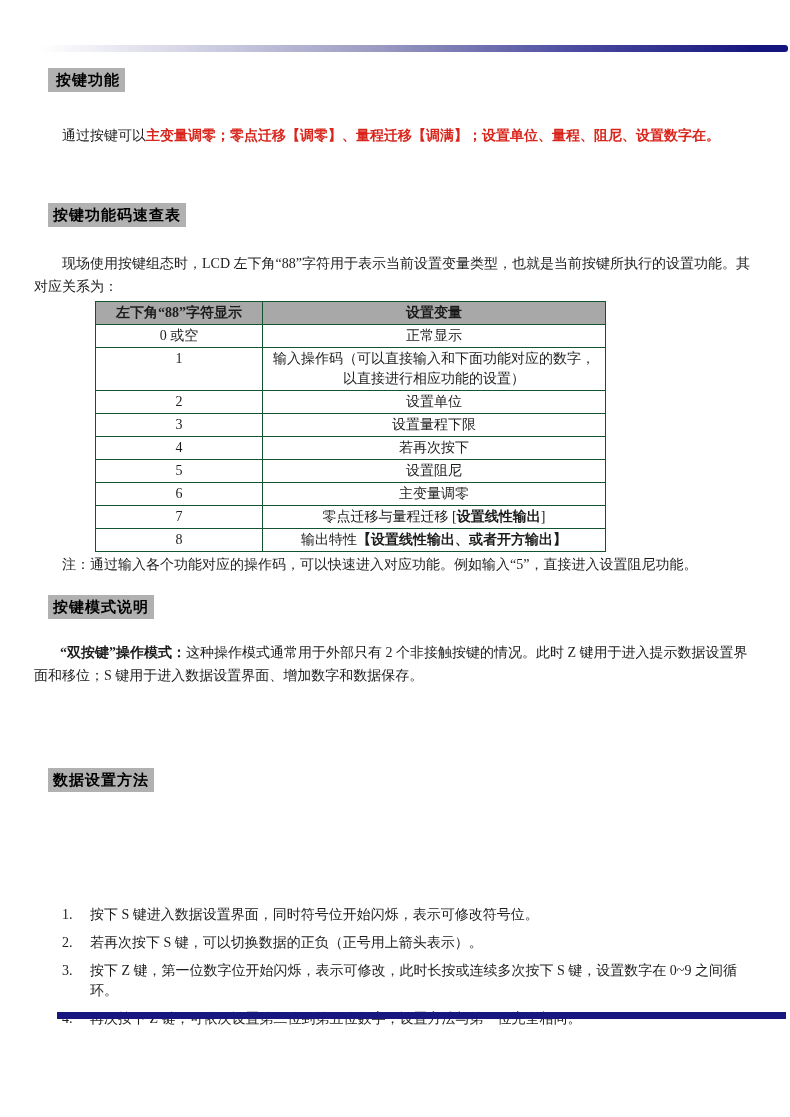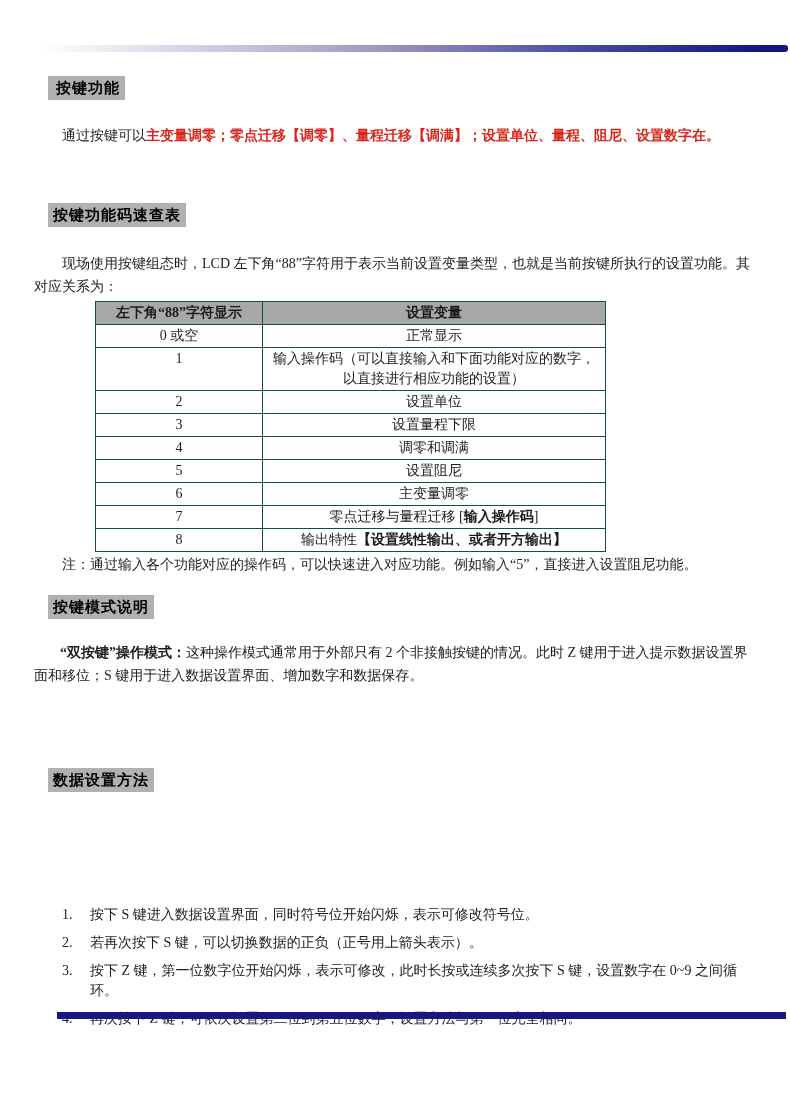--- a/index.html
+++ b/index.html
@@ -37,21 +37,21 @@
   .step { display:flex; margin-bottom:8px; line-height:20px; }
   .step .num { width:28px; flex:0 0 28px; }
 </style>
 </head>
 <body>
 
 <div class="page">
 
   <div class="bar-top"></div>
 
-  <div class="sec-heading" style="top:76px;padding-left:8px;">按键功能</div>
+  <div class="sec-heading" style="top:68px;padding-left:8px;">按键功能</div>
 
   <div class="para indent" style="top:124px;">
     <span>通过按键可以</span><span class="red">主变量调零；零点迁移【调零】、量程迁移【调满】；设置单位、量程、阻尼、设置数字在。</span>
   </div>
 
   <div class="sec-heading" style="top:203px;">按键功能码速查表</div>
 
   <div class="para indent" style="top:252px;">现场使用按键组态时，LCD 左下角“88”字符用于表示当前设置变量类型，也就是当前按键所执行的设置功能。其对应关系为：</div>
 
   <table class="lookup">
@@ -75,33 +75,33 @@
     <tr>
       <td>2</td>
       <td><span>设置单位</span><span class="bold"></span><span></span></td>
     </tr>
     <tr>
       <td>3</td>
       <td><span>设置量程下限</span><span class="bold"></span><span></span></td>
     </tr>
     <tr>
       <td>4</td>
-      <td><span>调零和调满</span><span class="bold"></span><span></span></td>
+      <td><span>若再次按下</span><span class="bold"></span><span></span></td>
     </tr>
     <tr>
       <td>5</td>
       <td><span>设置阻尼</span><span class="bold"></span><span></span></td>
     </tr>
     <tr>
       <td>6</td>
       <td><span>主变量调零</span><span class="bold"></span><span></span></td>
     </tr>
     <tr>
       <td>7</td>
-      <td><span>零点迁移与量程迁移 [</span><span class="bold">输入操作码</span><span>]</span></td>
+      <td><span>零点迁移与量程迁移 [</span><span class="bold">设置线性输出</span><span>]</span></td>
     </tr>
     <tr>
       <td>8</td>
       <td><span>输出特性</span><span class="bold">【设置线性输出、或者开方输出】</span><span></span></td>
     </tr>
   </tbody>
     </table>
 
   <div class="para indent" style="top:553px;">注：通过输入各个功能对应的操作码，可以快速进入对应功能。例如输入“5”，直接进入设置阻尼功能。</div>
 

